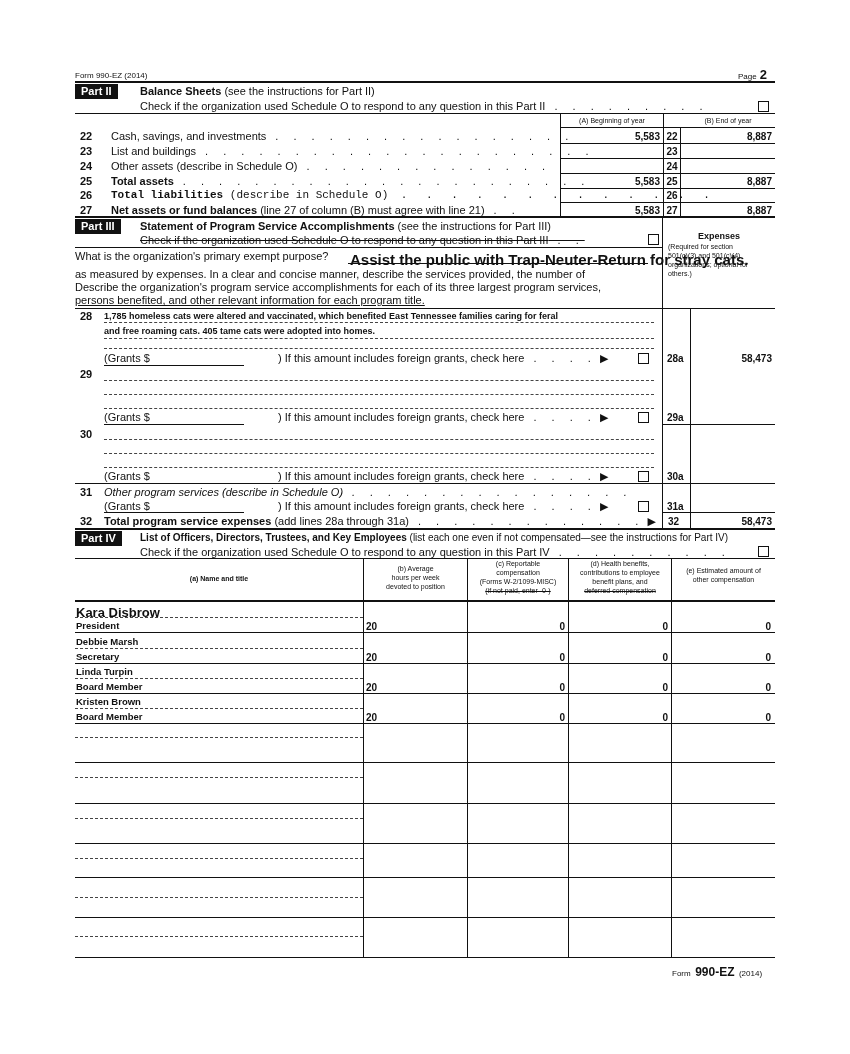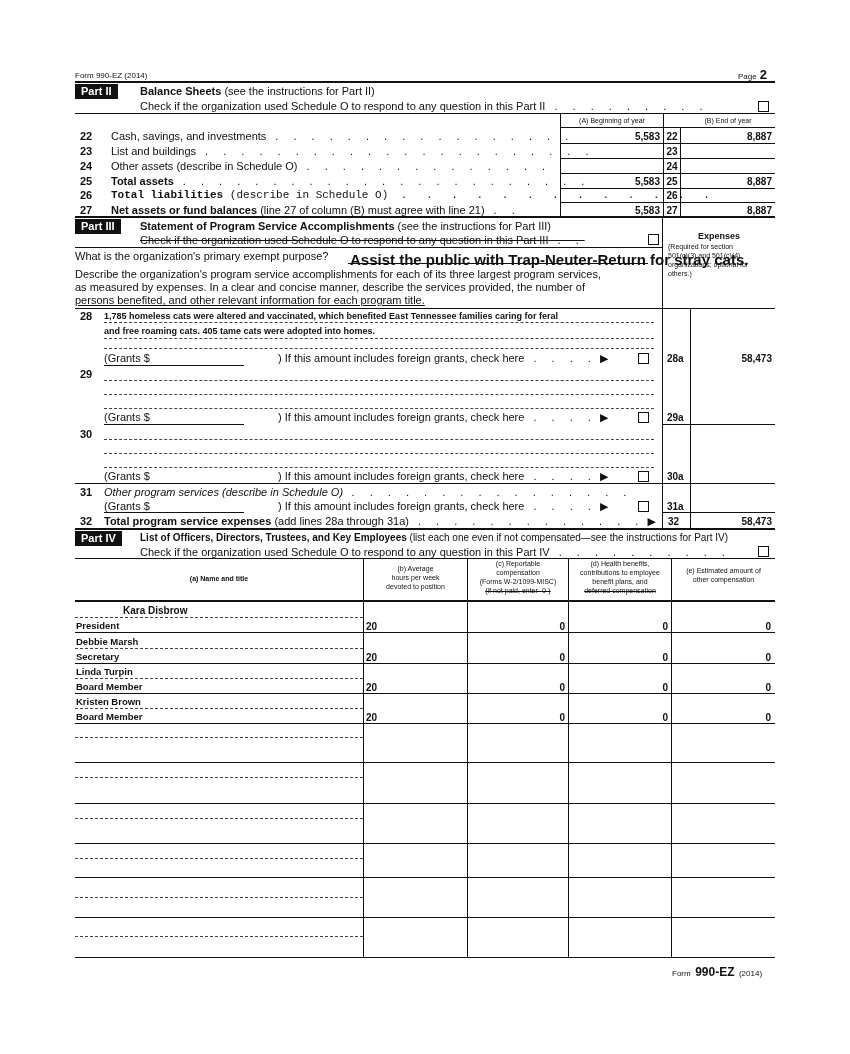--- a/index.html
+++ b/index.html
@@ -108,22 +108,22 @@
   <div>(Required for section</div>
   <div>501(c)(3) and 501(c)(4)</div>
   <div>organizations; optional for</div>
   <div>others.)</div>
 </div>
 <div class="hl" style="left:75px;top:247px;width:587px;"></div>
 <div class="abs t" style="left:75px;top:250px;">What is the organization's primary exempt purpose?</div>
 <div class="abs b" style="left:350px;top:251px;font-size:15px;white-space:nowrap;">Assist the public with Trap-Neuter-Return for stray cats.</div>
 <div class="hl" style="left:348px;top:263px;width:300px;"></div>
 <div class="abs t" style="left:75px;top:268px;line-height:13px;">
+  <div>as measured by expenses. In a clear and concise manner, describe the services provided, the number of</div>
   <div>Describe the organization's program service accomplishments for each of its three largest program services,</div>
-  <div>as measured by expenses. In a clear and concise manner, describe the services provided, the number of</div>
   <div style="text-decoration:underline">persons benefited, and other relevant information for each program title.</div>
 </div>
 <div class="hl" style="left:75px;top:308px;width:700px;"></div>
 
 <div class="vl" style="left:662px;top:308px;height:220px;"></div>
 <div class="vl" style="left:690px;top:308px;height:220px;"></div>
 
 <div>
   <div class="abs t b" style="left:80px;top:310px;">28</div>
   <div class="abs b" style="left:104px;top:311px;font-size:9px;white-space:nowrap;">1,785 homeless cats were altered and vaccinated, which benefited East Tennessee families caring for feral</div>
@@ -218,21 +218,21 @@
       <div style="text-decoration:line-through">deferred compensation</div>
   </div>
   <div class="abs xs c" style="left:672px;top:566px;width:103px;">
     <div>(e) Estimated amount of</div>
       <div>other compensation</div>
   </div>
 </div>
 <div class="hl2" style="left:75px;top:600px;width:700px;"></div>
 
 <div>
-  <div class="abs b" style="left:76px;top:605px;font-size:10px;margin-left:47px;">Kara Disbrow</div>
+  <div class="abs b" style="left:76px;top:605px;font-size:13px;">Kara Disbrow</div>
   <div class="hd" style="left:75px;top:617px;width:288px;"></div>
   <div class="abs b" style="left:76px;top:620px;font-size:9.5px;">President</div>
   <div class="abs num" style="left:366px;top:621px;">20</div>
   <div class="abs num r" style="left:468px;top:621px;width:97px;">0</div>
   <div class="abs num r" style="left:569px;top:621px;width:99px;">0</div>
   <div class="abs num r" style="left:672px;top:621px;width:99px;">0</div>
   <div class="hl" style="left:75px;top:632px;width:700px;"></div>
 </div>
 <div>
   <div class="abs b" style="left:76px;top:636px;font-size:9.5px;">Debbie Marsh</div>

